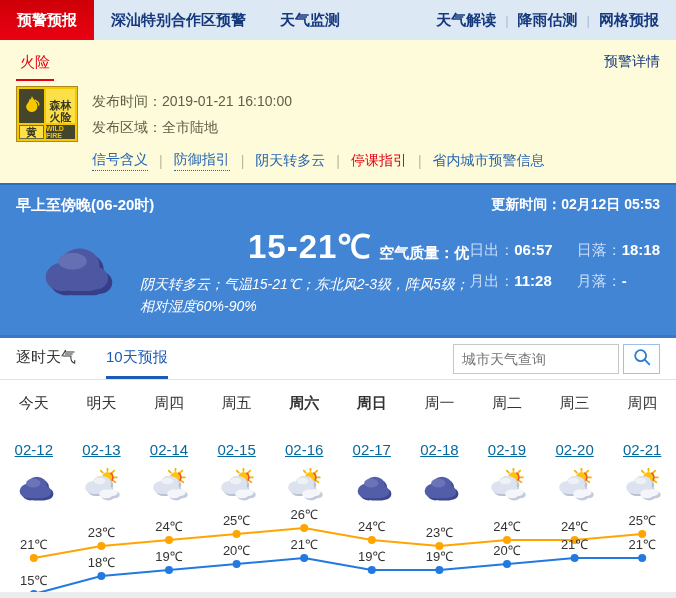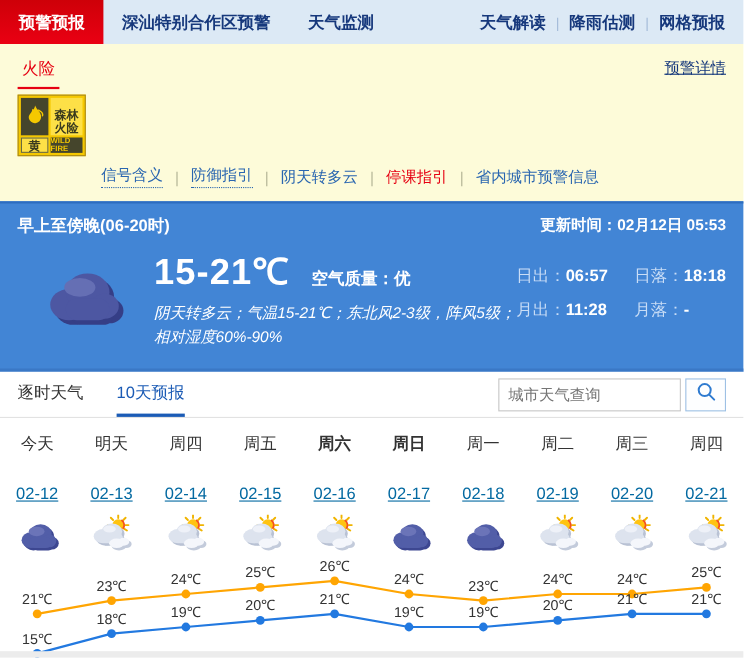--- a/index.html
+++ b/index.html
@@ -13,21 +13,21 @@
   .nav-tab.active { background:linear-gradient(180deg,#ce0008,#ea0013); color:#fff; }
   .nav-spacer { flex:1; }
   .nav-links { display:flex; align-items:center; padding-right:8px; }
   .nav-link { font-size:15px; font-weight:bold; color:#16387c; padding:0 9px; cursor:pointer; }
   .nav-sep { color:#a5bcd9; font-size:13px; }
 
   
   .warning-section { background:#fdfbd9; height:143px; padding:0 16px; }
   .warning-bar { display:flex; justify-content:space-between; align-items:flex-start; height:42px; padding-top:13px; }
   .fire-tab { color:#e60012; font-size:15px; border-bottom:2px solid #e60012; padding:0 4px 7px; cursor:pointer; }
-  .detail-link { color:#16387c; font-size:14px; cursor:pointer;text-decoration:underline; }
+  .detail-link { color:#16387c; font-size:14px; cursor:pointer; }
 
   .warning-content { display:flex; gap:14px; margin-top:4px; }
   .fire-icon { width:62px; height:56px; background:#f5c800; border:1px solid #a8891a; display:grid;
                grid-template-columns:25px 1fr; grid-template-rows:1fr 14px; gap:2px; padding:2px; flex:none; }
   .fi-cell-dark { background:#45452c; display:flex; align-items:center; justify-content:center; }
   .fi-cell-yellow { background:#fde047; display:flex; align-items:flex-end; justify-content:center; }
   .fi-title { font-size:11px; font-weight:bold; color:#3a3a1e; line-height:12px; text-align:center; }
   .fi-level { font-size:11px; font-weight:bold; color:#3a3a1e; border:1px solid #6b6b40; width:100%; height:100%; display:flex; align-items:center; justify-content:center; }
   .fi-en { font-size:7px; font-weight:bold; color:#f5c800; letter-spacing:0; }
   .warning-info { font-size:14px; color:#5f5f49; line-height:26px; padding-top:2px; }
@@ -38,21 +38,21 @@
   .wl-sep { color:#b8b89a; }
 
   
   .current-section { background:#4285d5; border-top:2px solid #2d6dbf; border-bottom:3px solid #3a78c6; height:155px; padding:0 16px; color:#fff; }
   .current-header { display:flex; justify-content:space-between; padding-top:11px; }
   .period { font-size:15px; font-weight:bold; }
   .update { font-size:14px; font-weight:bold; }
   .current-body { display:flex; margin-top:8px; }
   .big-cloud { width:92px; height:68px; margin:10px 20px 0 12px; flex:none; }
   .current-mid { width:350px; }
-  .temp-row { display:flex; align-items:baseline; gap:20px; }
+  .temp-row { display:flex; align-items:baseline; gap:8px;justify-content:flex-end; }
   .temp { font-size:33px; font-weight:bold; letter-spacing:1px; }
   .aqi { font-size:15px; font-weight:bold; }
   .desc { font-size:14px; line-height:22px; margin-top:5px;font-style:italic; }
   .sun-moon { display:grid; grid-template-columns:auto auto; gap:12px 24px; margin-top:18px; margin-left:auto; font-size:15px; align-content:start; }
   .sm-cell { white-space:nowrap; }
   .sm-label { color:#c9ddf6; }
   .sm-value { color:#fff; font-weight:bold; }
 
   
   .tab-row { display:flex; align-items:stretch; height:42px; border-bottom:1px solid #e2e2e2; padding:0 16px; background:#fff; }
@@ -108,20 +108,24 @@
           <path d="M15.5 6 C18 7.5 21 8 20 12" fill="none" stroke="#f5c800" stroke-width="1.6" stroke-linecap="round"></path>
         </svg>
       </div>
       <div class="fi-cell-yellow fi-title">
         <div><span>森林</span><br><span>火险</span></div>
       </div>
       <div class="fi-cell-yellow">
         <div class="fi-level">黄</div>
       </div>
       <div class="fi-cell-dark fi-en">WILD FIRE</div>
+    </div>
+    <div class="warning-info">
+      <div><span>发布时间：</span><span>2019-01-21 16:10:00</span></div>
+      <div><span>发布区域：</span><span>全市陆地</span></div>
     </div>
   </div>
   <div class="warning-links">
       <span class="wlink dotted">信号含义</span>
       <span class="wl-sep">|</span>
       <span class="wlink dotted">防御指引</span>
       <span class="wl-sep">|</span>
       <span class="wlink plain">阴天转多云</span>
       <span class="wl-sep">|</span>
       <span class="wlink red">停课指引</span>

